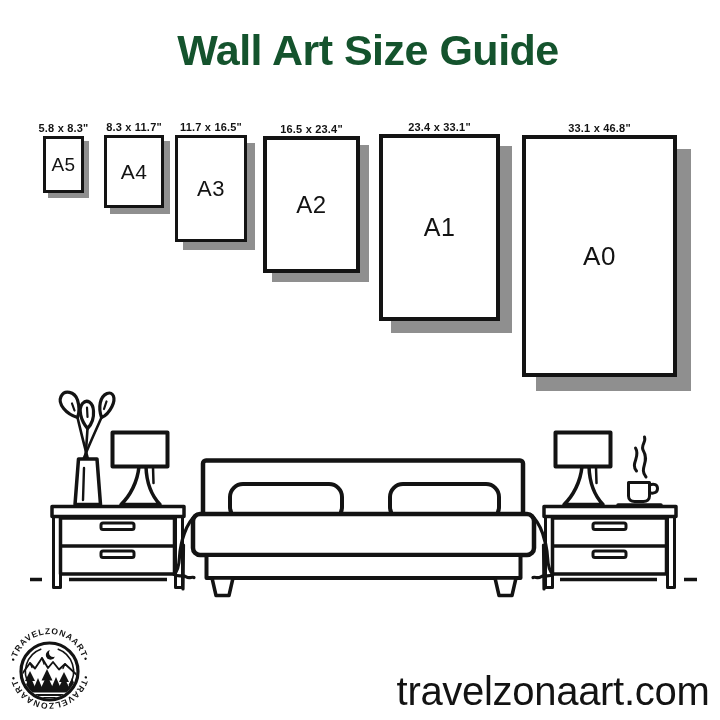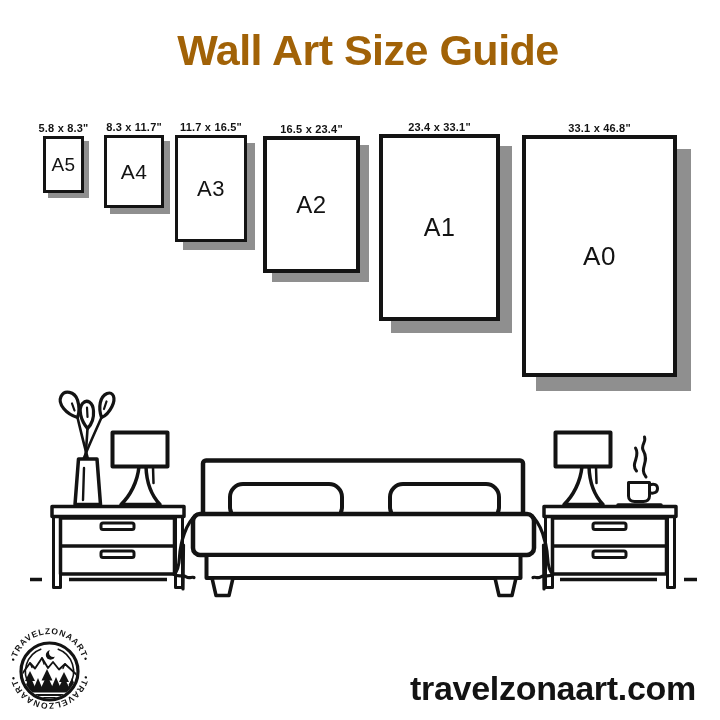--- a/index.html
+++ b/index.html
@@ -5,21 +5,21 @@
   html,body{margin:0;padding:0;}
   body{
     width:720px;height:720px;position:relative;overflow:hidden;
     background:#ffffff;
     font-family:"Liberation Sans", sans-serif;
     color:#131313;
   }
   .page-title{
     position:absolute;top:26px;left:368px;transform:translateX(-50%);
     font-size:43px;font-weight:700;letter-spacing:-0.5px;white-space:nowrap;
-    color:#a16207;margin:0;
+    color:#14532d;margin:0;
   }
   
   .paper{
     position:absolute;background:#ffffff;border:3px solid #131313;
     display:flex;align-items:center;justify-content:center;
     box-shadow:var(--sh) var(--sh) 0 0 #8f8f8f;
     box-sizing:border-box;
   }
   .paper .code{font-weight:400;color:#131313;letter-spacing:0.5px;}
   .paper .dims{
@@ -36,21 +36,21 @@
   .scene{position:absolute;left:25px;top:385px;width:675px;height:215px;}
   
   .logo{position:absolute;left:2px;top:621px;width:95px;height:95px;}
   .logo text{
     font-family:"Liberation Sans", sans-serif;
     font-weight:700;font-size:8.5px;letter-spacing:0.9px;fill:#131313;
   }
   
   .website{
     position:absolute;left:553px;top:669px;transform:translateX(-50%);
-    font-size:34px;font-weight:700;letter-spacing:-0.3px;white-space:nowrap;
+    font-size:40px;font-weight:400;letter-spacing:-0.3px;white-space:nowrap;
     color:#131313;
   }
 </style>
 </head>
 <body>
 
 <h1 class="page-title">Wall Art Size Guide</h1>
 
 <div>
   <div class="paper p1">

